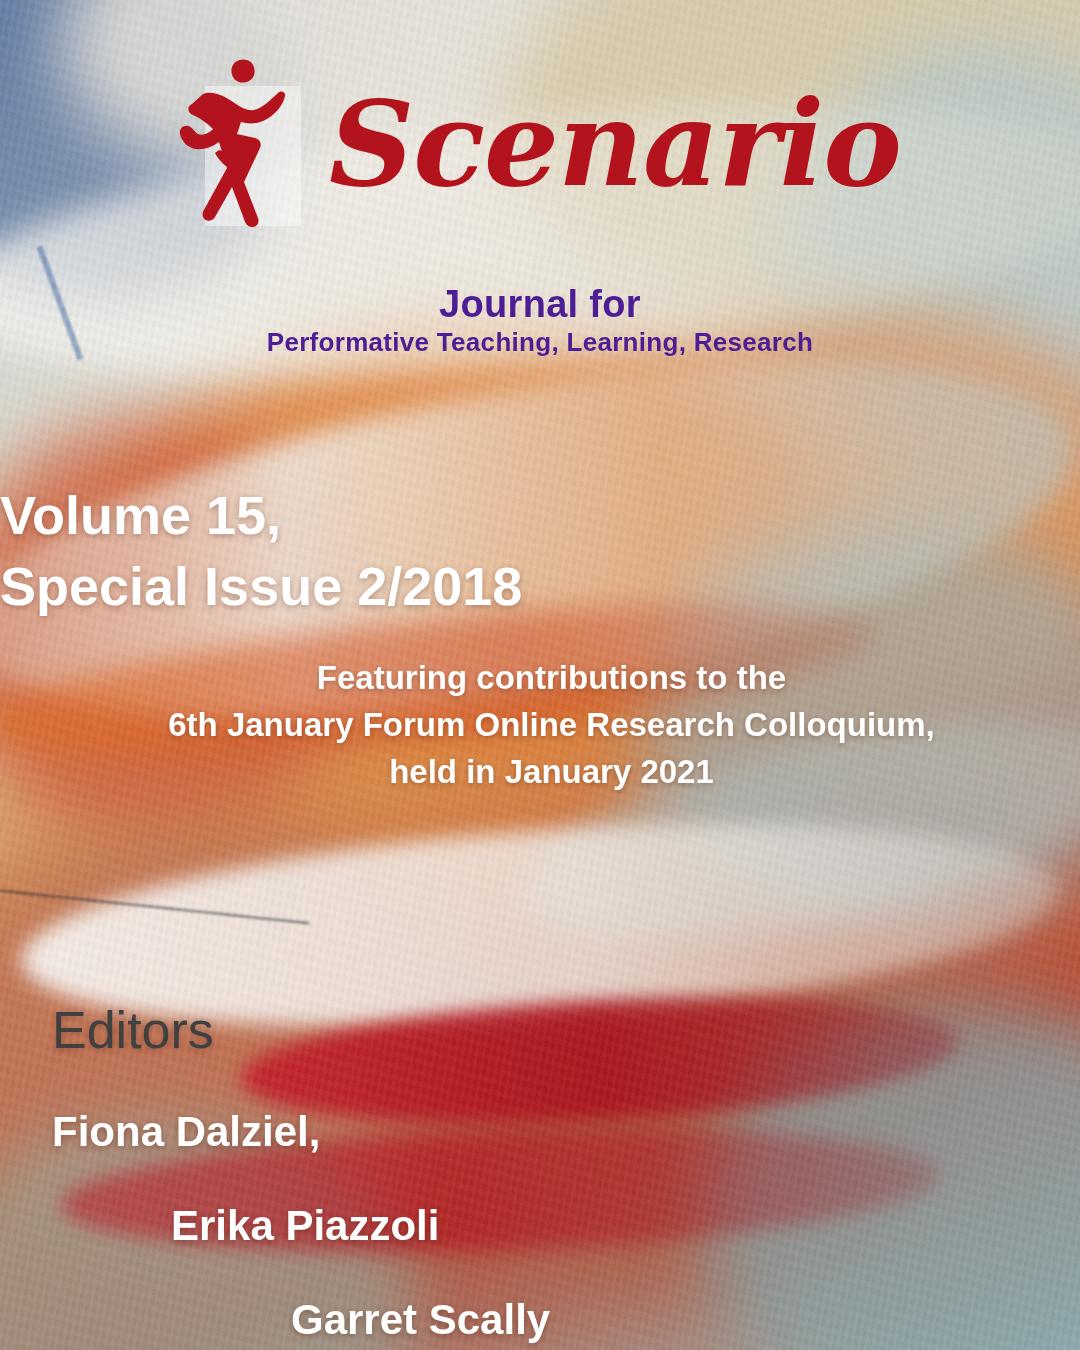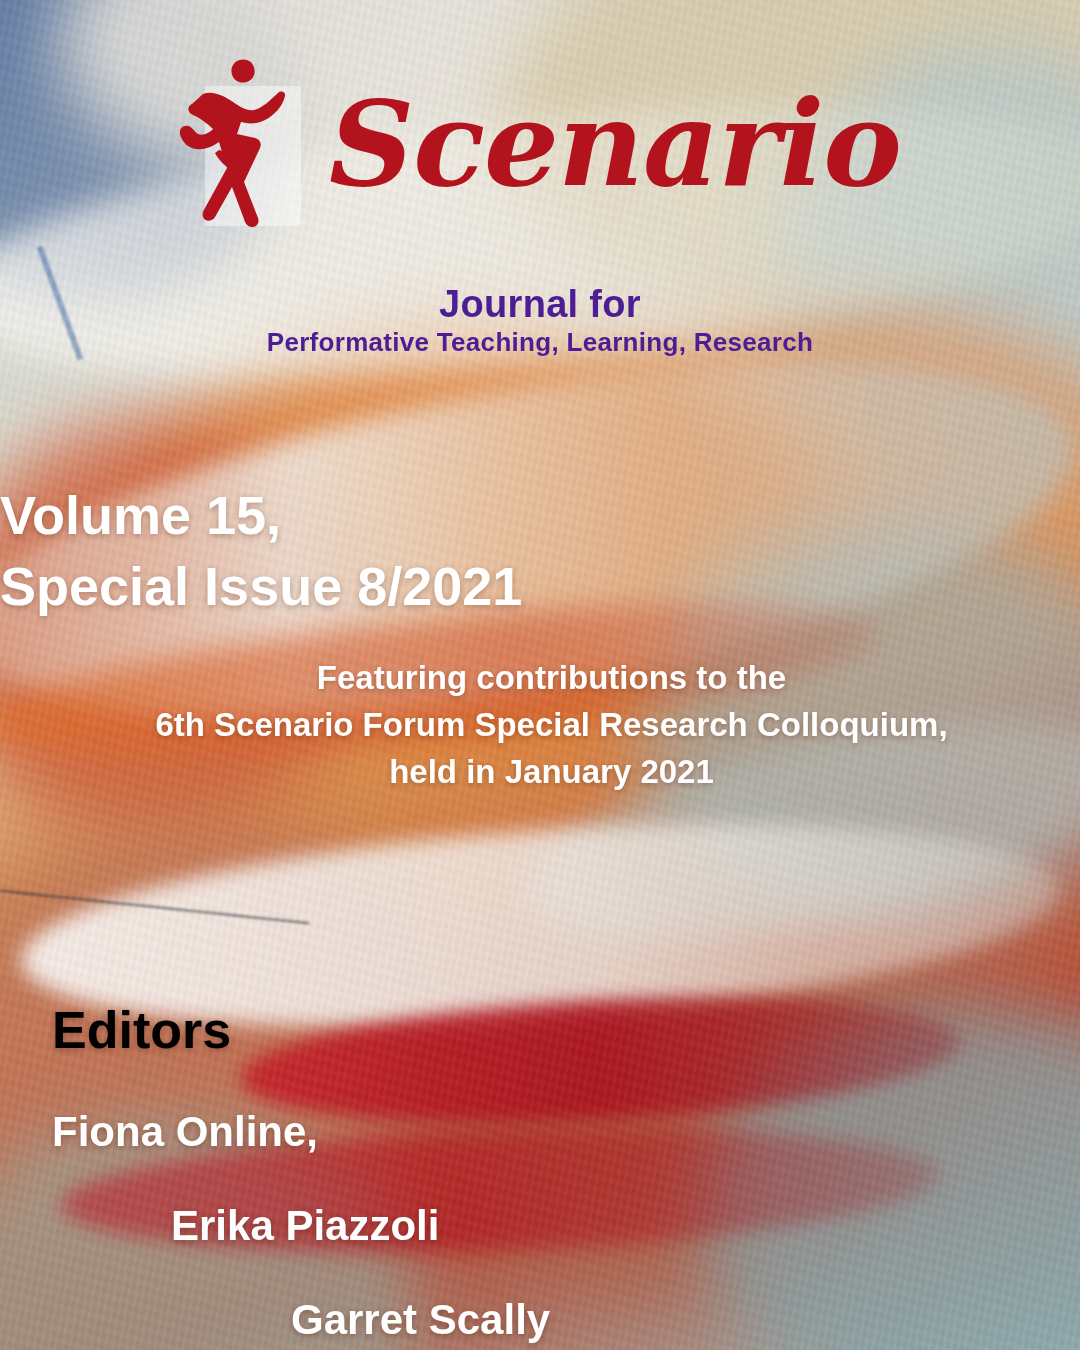--- a/index.html
+++ b/index.html
@@ -187,22 +187,22 @@
     font-size: 33px;
     line-height: 1.42;
     text-shadow: 0 2px 5px rgba(90,40,20,.35);
     padding-left: 23px;
   }
 
   .editors-label {
     position: absolute;
     left: 52px;
     top: 1000px;
-    color: #000000;
-    font-weight: bold;
+    color: #404040;
+    font-weight: normal;
     font-size: 52px;
     text-shadow: 0 2px 6px rgba(90,40,20,.4);
   }
   .editor {
     position: absolute;
     color: #ffffff;
     font-weight: bold;
     font-size: 42px;
     text-shadow: 0 2px 6px rgba(90,40,20,.45);
     white-space: nowrap;
@@ -258,28 +258,28 @@
       <div class="wordmark">Scenario</div>
     </div>
 
     <div class="subtitle">
       <div class="l-a">Journal for</div>
       <div class="l-b">Performative Teaching, Learning, Research</div>
     </div>
 
     <div class="volume">
       <div>Volume 15,</div>
-      <div>Special Issue 8/2021</div>
+      <div>Special Issue 2/2018</div>
     </div>
 
     <div class="featuring">
       <div>Featuring contributions to the</div>
-      <div>6th Scenario Forum Special Research Colloquium,</div>
+      <div>6th January Forum Online Research Colloquium,</div>
       <div>held in January 2021</div>
     </div>
 
     <div class="editors-label">Editors</div>
-    <div class="editor e0">Fiona Online,</div>
+    <div class="editor e0">Fiona Dalziel,</div>
     <div class="editor e1">Erika Piazzoli</div>
     <div class="editor e2">Garret Scally</div>
 
   </div>
 </div>
 
 </body></html>

